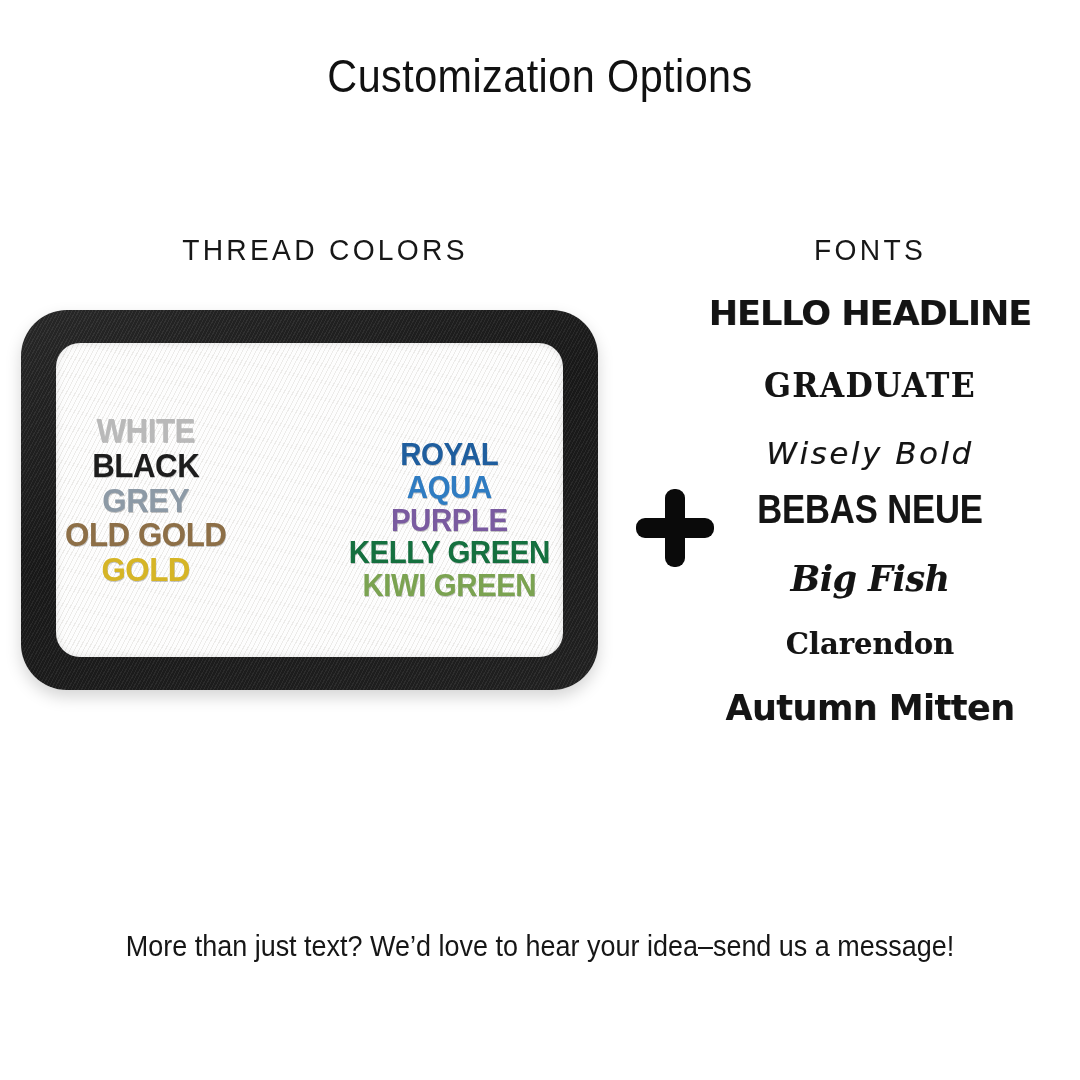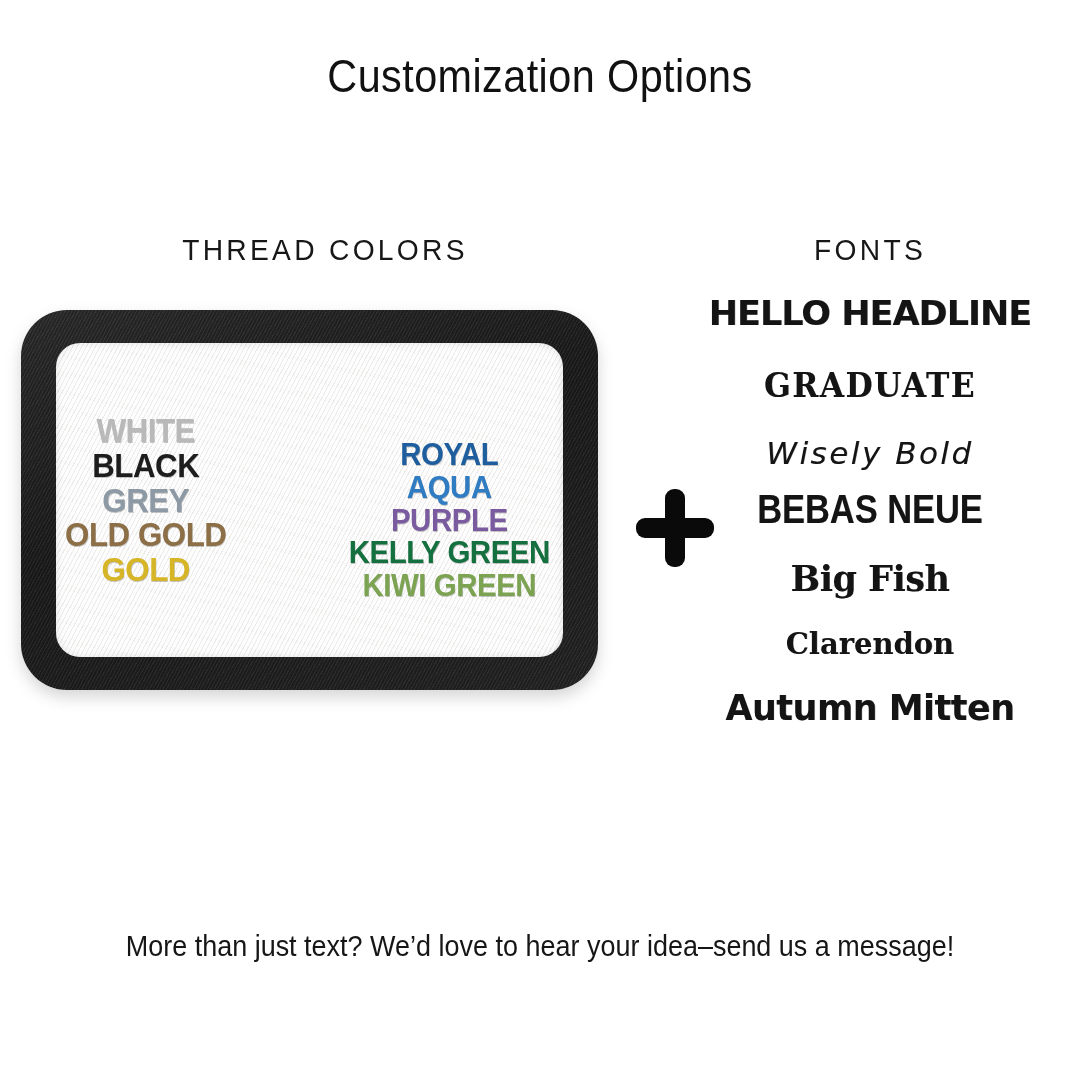--- a/index.html
+++ b/index.html
@@ -190,20 +190,21 @@
   .fs-bebas {
     font-family: "Liberation Sans Narrow", "Liberation Sans", sans-serif;
     font-weight: 700;
     font-size: 40px;
     letter-spacing: 0px;
     transform: scaleX(0.86);
     margin-bottom: 26px;
   }
   .fs-bigfish {
     font-family: "DejaVu Serif", serif;
+    font-style: italic;
     font-weight: 700;
     font-size: 35px;
     letter-spacing: -0.5px;
     margin-bottom: 28px;
   }
   .fs-clarendon {
     font-family: "DejaVu Serif", serif;
     font-weight: 700;
     font-size: 29px;
     letter-spacing: 0px;

